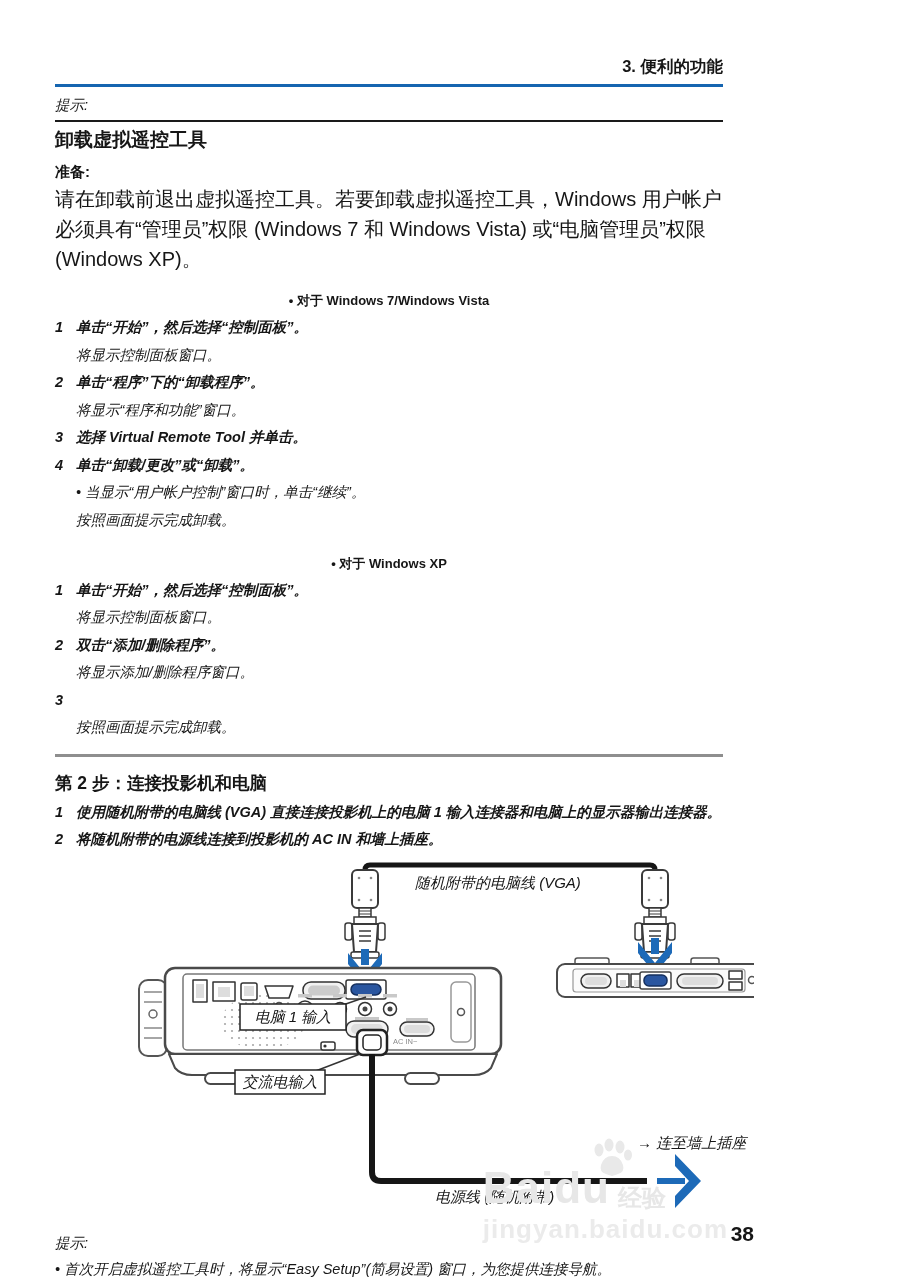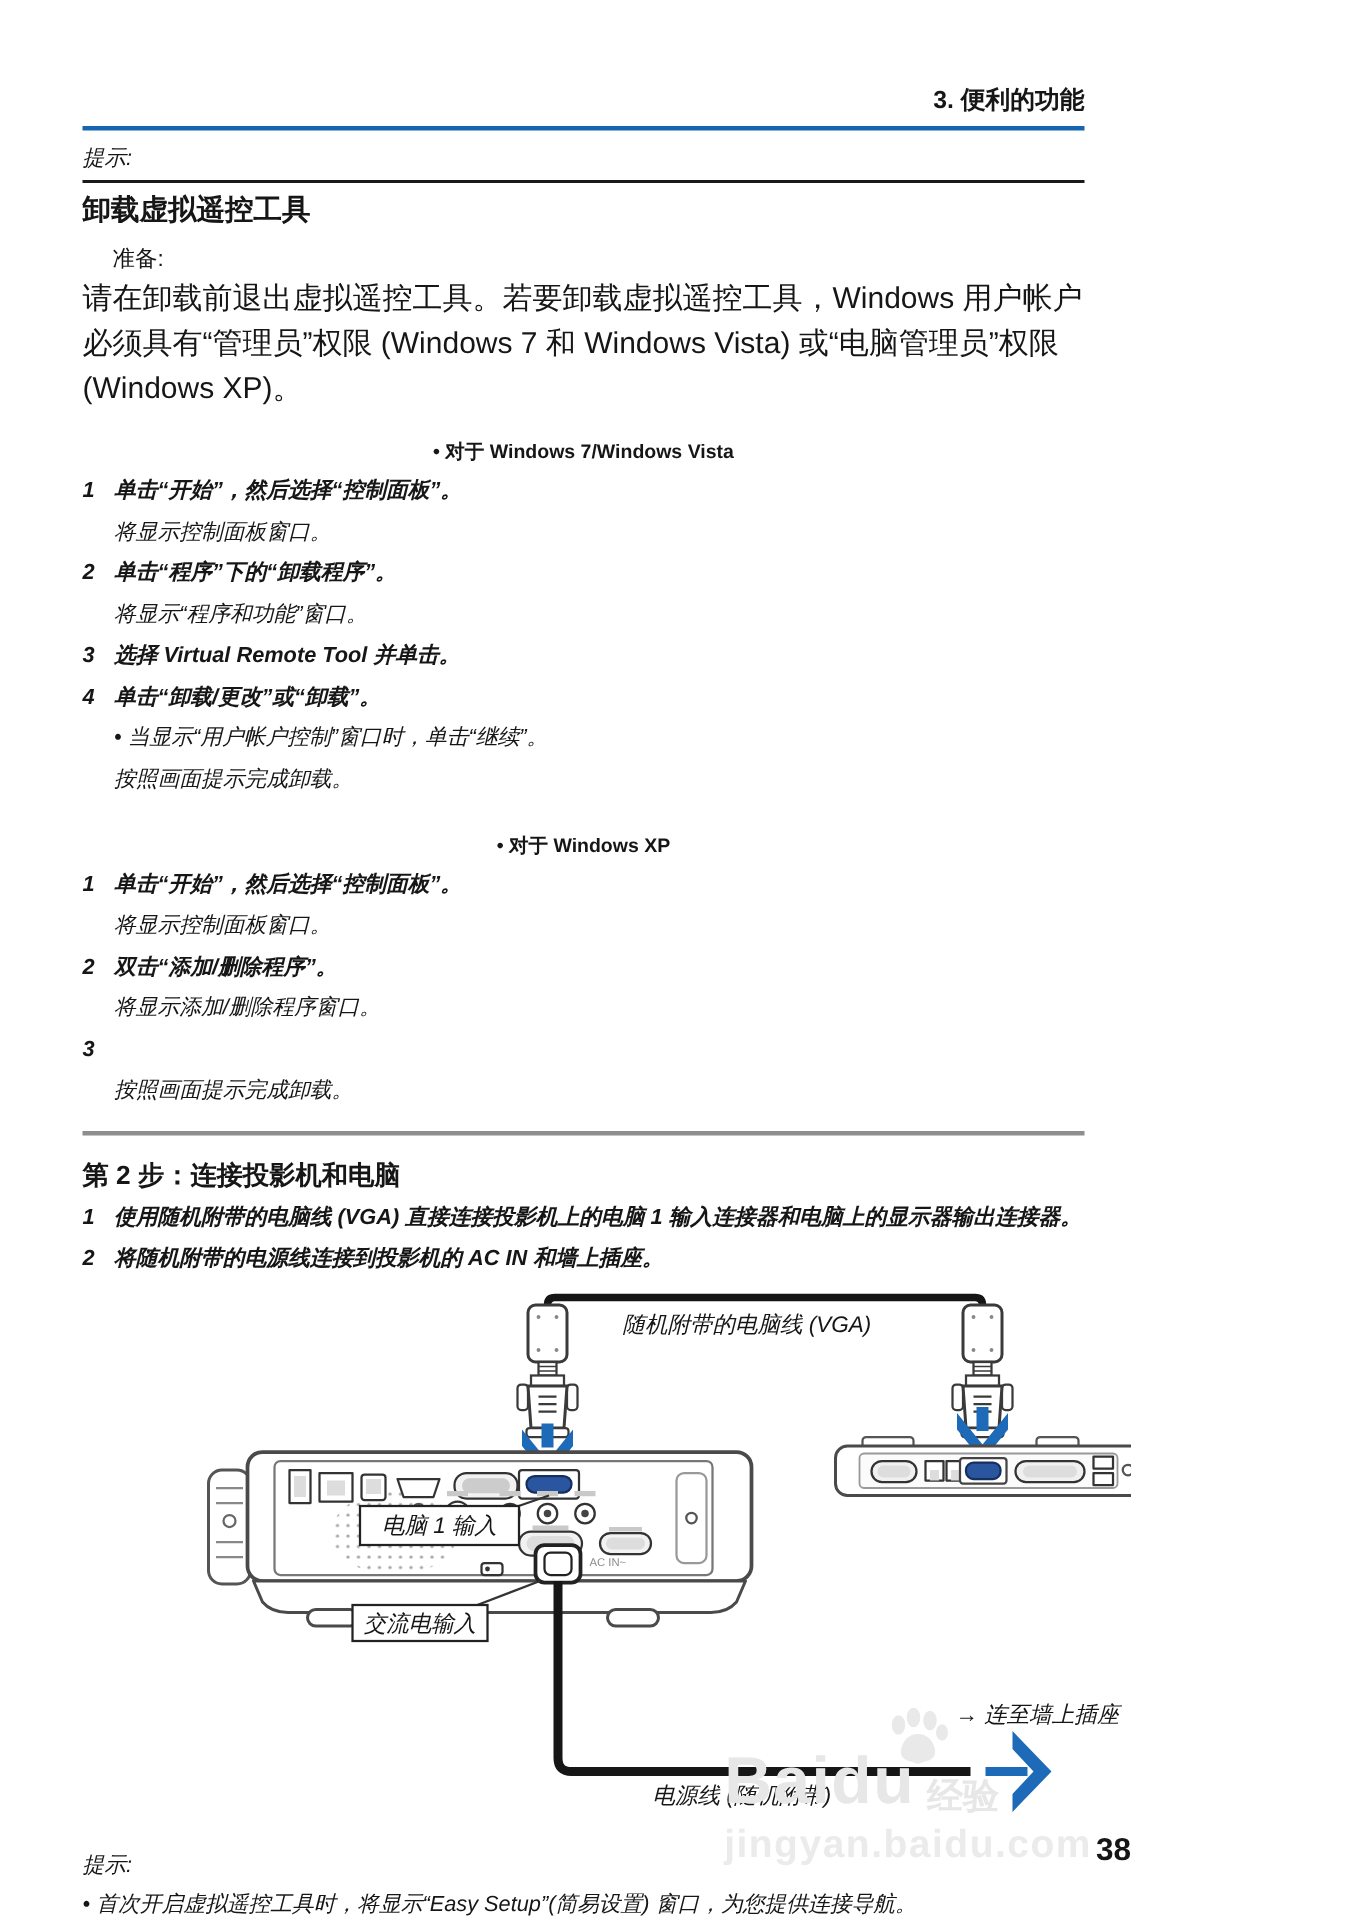--- a/index.html
+++ b/index.html
@@ -5,21 +5,21 @@
   html,body{margin:0;padding:0;background:#ffffff;}
   .page{
     position:relative;width:754px;height:1280px;background:#fff;
     font-family:"Liberation Sans","DejaVu Sans",sans-serif;color:#161616;overflow:hidden;
   }
   .content{padding:56px 31px 0 55px;}
   .chapter{text-align:right;font-weight:bold;font-size:16.5px;padding-bottom:6px;border-bottom:3px solid #1565b0;}
   .tip-label{font-style:italic;font-size:14.5px;margin-top:9px;}
   .rule-black{border:none;border-top:2px solid #1a1a1a;margin:5px 0 0;}
   h1.sec{font-size:19px;font-weight:bold;margin:5px 0 0;}
-  .prep{font-weight:normal;font-size:15px;margin-top:10px;margin-left:20px;}
+  .prep{font-weight:bold;font-size:15px;margin-top:10px;}
   p.body{font-size:20px;line-height:1.5;margin:2px 0 0;}
   .os-head{font-weight:bold;font-size:13px;margin-top:18px;text-align:center;}
   .step{display:flex;gap:10px;font-weight:bold;font-style:italic;font-size:14.5px;margin-top:8px;line-height:1.35;}
   .step .n{min-width:11px;}
   .sub{font-style:italic;font-size:14.5px;margin:8px 0 0 21px;line-height:1.35;}
   .rule-gray{border:none;border-top:3px solid #8e8e8e;margin:16px 0 0;}
   h2.step2{font-size:17.5px;font-weight:bold;margin:14px 0 0;}
   .diagram{display:block;margin-top:4px;}
   .tip2-label{font-style:italic;font-size:14.5px;margin-top:10px;}
   .tip2-text{font-style:italic;font-size:14.5px;margin-top:7px;}

